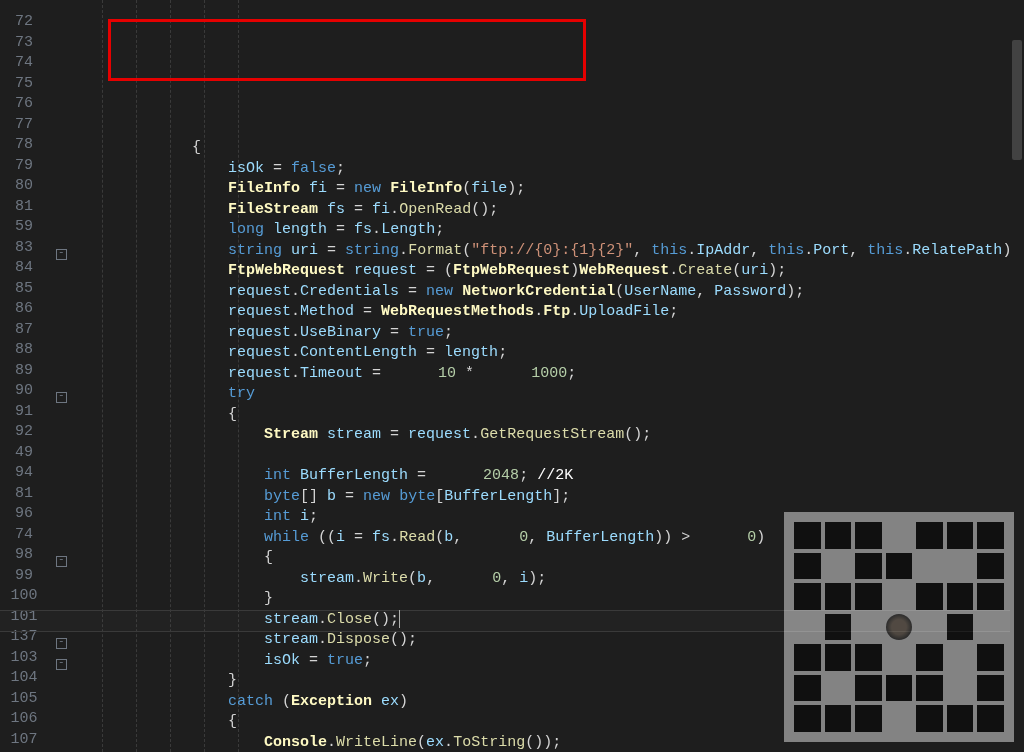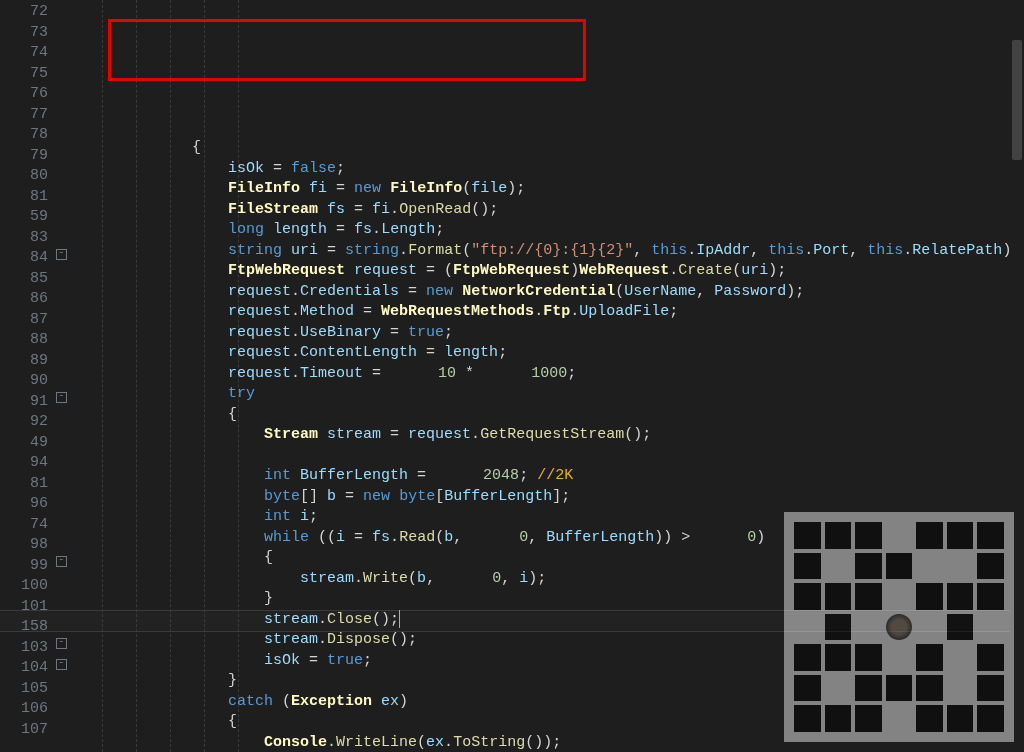--- a/index.html
+++ b/index.html
@@ -17,22 +17,22 @@
     display: flex;
     flex-direction: row;
     width: 100%;
     height: 100%;
     position: relative;
   }
   .gutter {
     width: 56px;
     background: #1e1e1e;
     color: #6e7681;
-    text-align: right;
-    padding-top: 2px;
+    text-align: center;
+    padding-top: 12px;
     user-select: none;
   }
   .gutter div {
     height: 20.5px;
     line-height: 20.5px;
     padding-right: 8px;
   }
   .fold-col {
     width: 28px;
     position: relative;
@@ -102,21 +102,21 @@
     height: 56px;
     pointer-events: none;
     z-index: 5;
   }
   .kw   { color: #569cd6; }  
   .ty   { color: #fef9c3; font-weight: bold; }  
   .var  { color: #9cdcfe; }  
   .mth  { color: #dcdcaa; }  
   .str  { color: #ce9178; }  
   .num  { color: #b5cea8; margin-left: 48px; }  
-  .cmt  { color: #eab308; }  
+  .cmt  { color: #ffffff; }  
   .op   { color: #d4d4d4; }
   .pun  { color: #d4d4d4; }
   .qr {
     position: absolute;
     right: 10px;
     bottom: 10px;
     width: 230px;
     height: 230px;
     opacity: 0.45;
     background: #fff;
@@ -176,21 +176,21 @@
       <div>92</div>
       <div>49</div>
       <div>94</div>
       <div>81</div>
       <div>96</div>
       <div>74</div>
       <div>98</div>
       <div>99</div>
       <div>100</div>
       <div>101</div>
-      <div>158</div>
+      <div>137</div>
       <div>103</div>
       <div>104</div>
       <div>105</div>
       <div>106</div>
       <div>107</div>
     </div>
   <div class="fold-col" id="foldcol">
       <div class="fold-mark" style="top: 249px;"></div>
       <div class="fold-mark" style="top: 392px;"></div>
       <div class="fold-mark" style="top: 556px;"></div>

